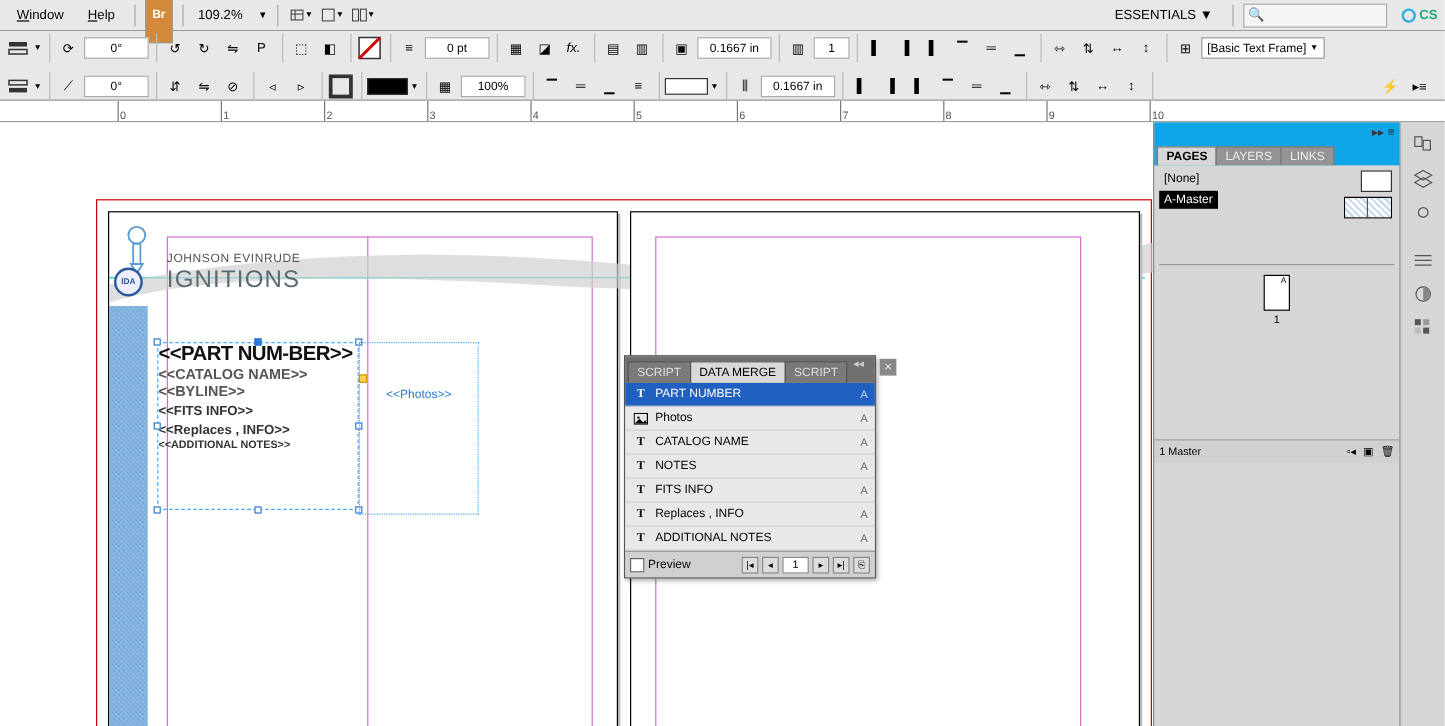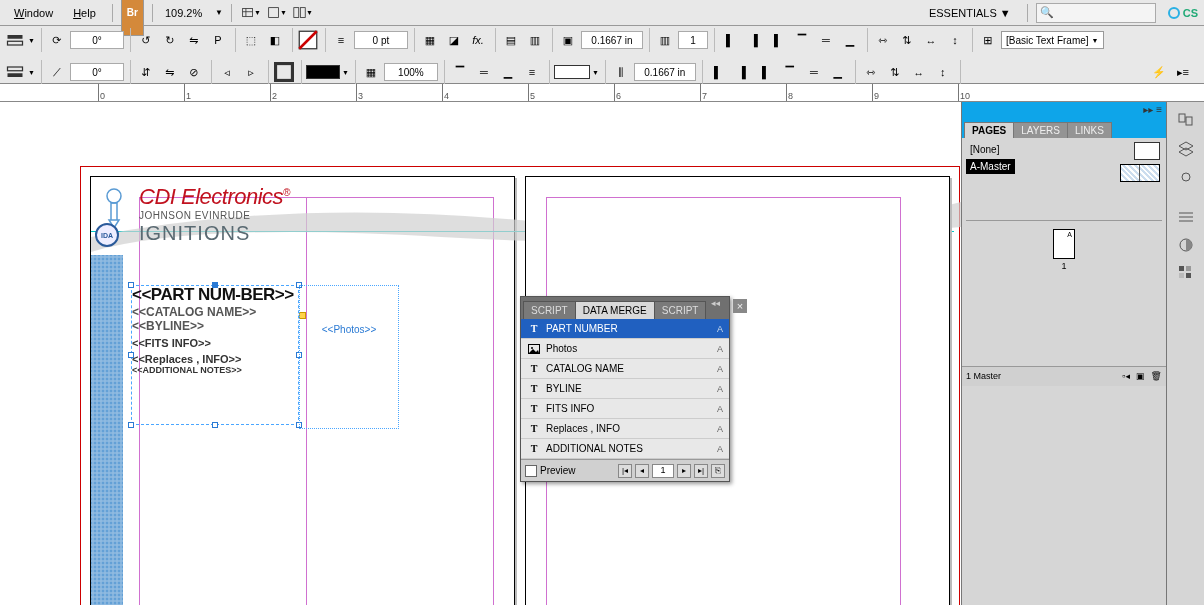--- a/index.html
+++ b/index.html
@@ -338,21 +338,20 @@
 
           <svg class="swoosh" viewBox="0 0 870 60" preserveAspectRatio="none">
             <path d="M0 40 Q 200 0 450 25 T 870 5 L870 30 Q 600 55 350 40 T 0 55 Z" fill="#d0d0d0" opacity="0.7"></path>
           </svg>
 
           <div class="brand-strip">
             <svg class="brand-logo" viewBox="0 0 30 40">
                 <ellipse cx="15" cy="8" rx="7" ry="7" fill="none" stroke="#5a9bd4" stroke-width="1.5"></ellipse>
                 <path d="M12 15 L12 32 L18 32 L18 15 Z M10 32 L20 32 L15 40 Z" fill="none" stroke="#5a9bd4" stroke-width="1.5"></path>
               </svg>
-            <div class="brand-name"><span>CDI Electronics</span><span style="font-size:10px;vertical-align:super">®</span></div>
             <div class="brand-sub">JOHNSON EVINRUDE</div>
             <div class="brand-cat">IGNITIONS</div>
           </div>
           <div class="seal">IDA</div>
           <div class="blue-strip"></div>
 
           <div class="text-frame">
             <div class="tf-line big" style="word-break:break-word">&lt;&lt;PART NUM-BER&gt;&gt;</div>
             <div class="tf-line med">&lt;&lt;CATALOG NAME&gt;&gt;</div>
             <div class="tf-line med">&lt;&lt;BYLINE&gt;&gt;</div>
@@ -413,21 +412,21 @@
             <span class="ico">
               <b style="font-family:serif">T</b>
             </span>
             <span>CATALOG NAME</span>
             <span class="ab">A</span>
           </div>
           <div class="pf-row">
             <span class="ico">
               <b style="font-family:serif">T</b>
             </span>
-            <span>BYLINE</span>
+            <span>NOTES</span>
             <span class="ab">A</span>
           </div>
           <div class="pf-row">
             <span class="ico">
               <b style="font-family:serif">T</b>
             </span>
             <span>FITS INFO</span>
             <span class="ab">A</span>
           </div>
           <div class="pf-row">

